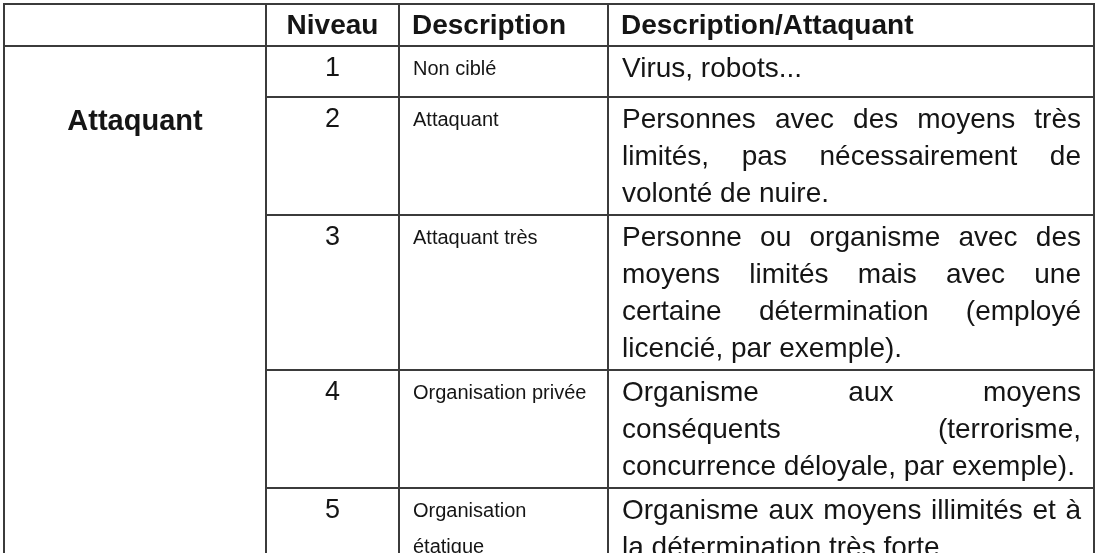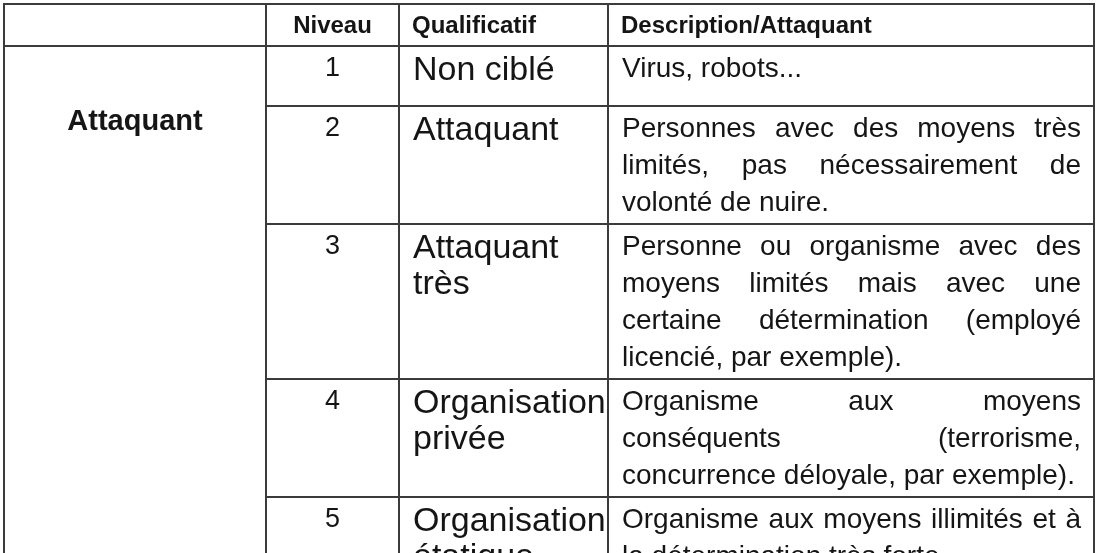--- a/index.html
+++ b/index.html
@@ -34,44 +34,44 @@
   
   tr.row-header  { height: 42px; }
   tr.row-1       { height: 42px; }
   tr.row-2       { height: 113px; }
   tr.row-3       { height: 153px; }
   tr.row-4       { height: 115px; }
   tr.row-5       { height: 81px; }
   
   th.hdr {
     font-weight: bold;
-    font-size: 24px;
+    font-size: 28px;
     line-height: 34px;
     padding: 3px 8px 2px 12px;
     text-align: left;
     white-space: nowrap;
   }
   th.hdr-niveau { text-align: center; padding-left: 4px; padding-right: 4px; }
   
   td.cell-attacker {
     font-weight: bold;
     font-size: 29px;
     text-align: center;
     padding-top: 57px;
   }
   td.cell-niveau {
     text-align: center;
     font-size: 27px;
     line-height: 32px;
     padding-top: 4px;
   }
   td.cell-qual {
-    font-size: 34px;
+    font-size: 20px;
     line-height: 36px;
-    padding: 3px 8px 19px 13px;
+    padding: 3px 8px 10px 13px;
   }
   td.cell-desc {
     font-size: 28px;
     line-height: 37px;
     padding: 2px 12px 3px 13px;
     text-align: justify;
     -webkit-hyphens: auto;
     hyphens: auto;
   }
 </style>
@@ -83,21 +83,21 @@
     <colgroup>
       <col style="width:262px">
       <col style="width:133px">
       <col style="width:209px">
       <col style="width:486px">
     </colgroup>
     <tbody>
         <tr class="row-header">
       <th class="hdr"></th>
       <th class="hdr hdr-niveau">Niveau</th>
-      <th class="hdr">Qualificatif</th>
+      <th class="hdr">Description</th>
       <th class="hdr">Description/Attaquant</th>
     </tr>
     <tr class="row-1">
       <td class="cell-attacker" rowspan="5">Attaquant</td>
       <td class="cell-niveau">1</td>
       <td class="cell-qual">Non ciblé</td>
       <td class="cell-desc">Virus, robots...</td>
     </tr>
     <tr class="row-2">
       <td class="cell-niveau">2</td>

